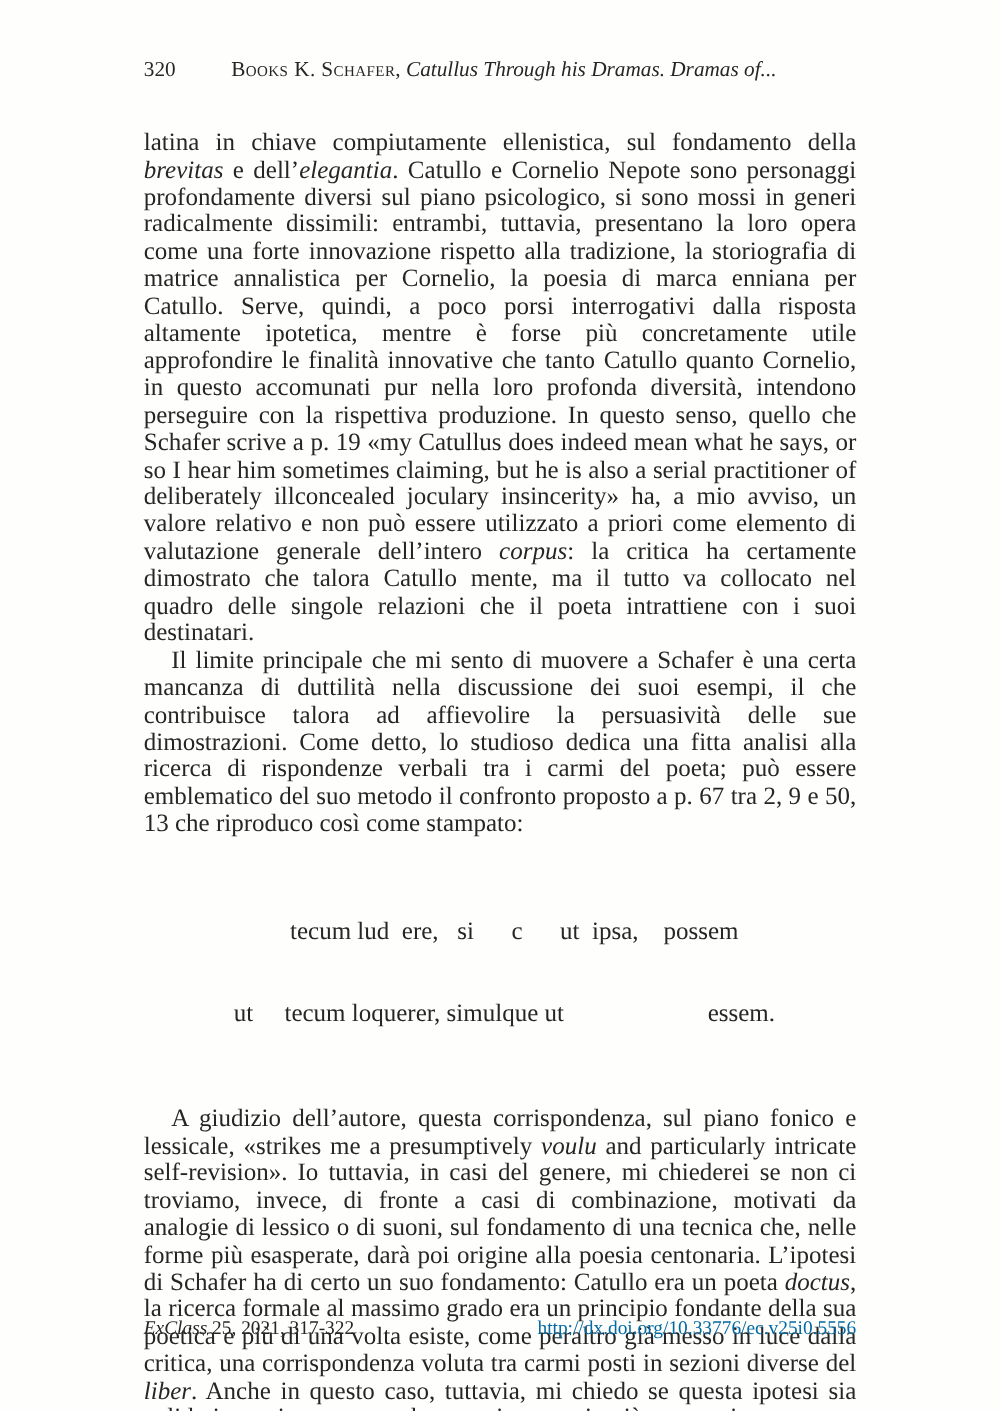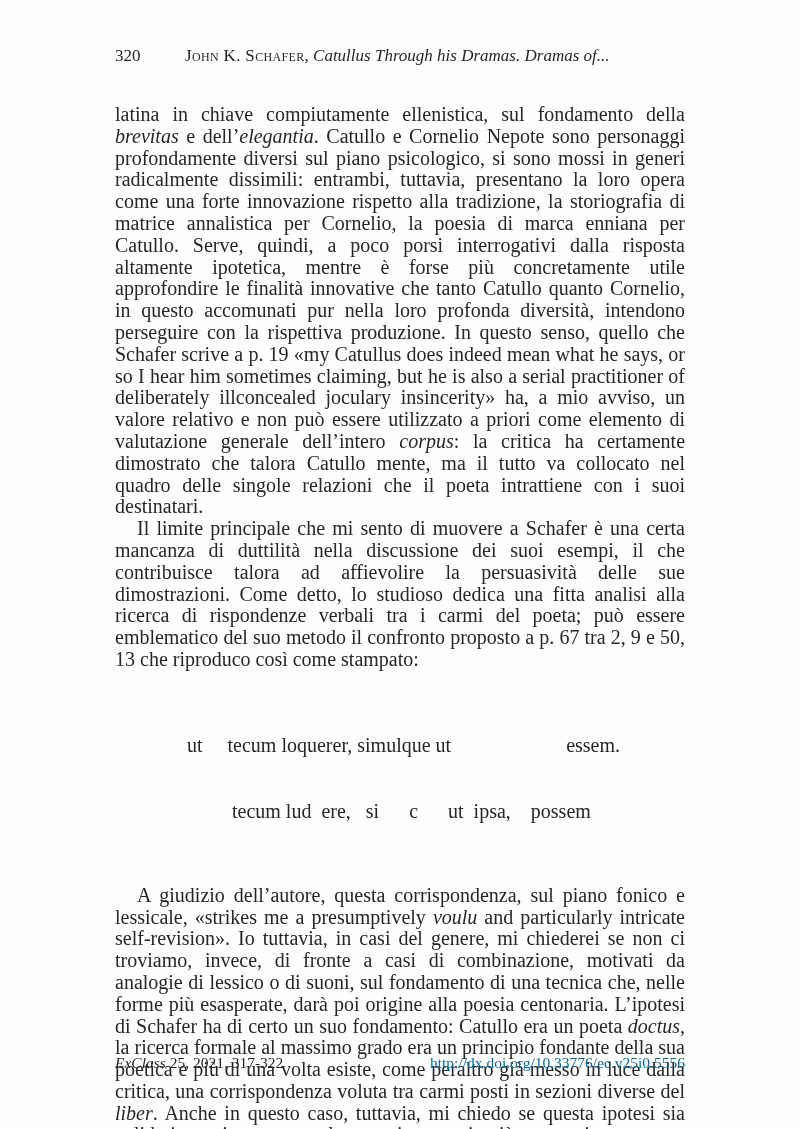--- a/index.html
+++ b/index.html
@@ -70,29 +70,29 @@
     color: #0369a1;
   }
 </style>
 </head>
 <body>
 
 <div class="page">
 
   <header class="running-header">
     <span class="page-num">320</span>
-    <span class="head-text"><span class="smallcaps">John K. Schafer</span><span>, </span><i>Catullus Through his Dramas. Dramas of...</i></span>
+    <span class="head-text"><span class="smallcaps">Books K. Schafer</span><span>, </span><i>Catullus Through his Dramas. Dramas of...</i></span>
   </header>
 
   <main class="text-block">
     <p class="para"><span>latina in chiave compiutamente ellenistica, sul fondamento della </span><i>brevitas</i><span> e dell’</span><i>elegantia</i><span>. Catullo e Cornelio Nepote sono personaggi profondamente diversi sul piano psicologico, si sono mossi in generi radicalmente dissimili: entrambi, tuttavia, presentano la loro opera come una forte innovazione rispetto alla tradizione, la storiografia di matrice annalistica per Cornelio, la poesia di marca enniana per Catullo. Serve, quindi, a poco porsi interrogativi dalla risposta altamente ipotetica, mentre è forse più concretamente utile approfondire le finalità innovative che tanto Catullo quanto Cornelio, in questo accomunati pur nella loro profonda diversità, intendono perseguire con la rispettiva produzione. In questo senso, quello che Schafer scrive a p. 19 «my Catullus does indeed mean what he says, or so I hear him sometimes claiming, but he is also a serial practitioner of deliberately illconcealed joculary insincerity» ha, a mio avviso, un valore relativo e non può essere utilizzato a priori come elemento di valutazione generale dell’intero </span><i>corpus</i><span>: la critica ha certamente dimostrato che talora Catullo mente, ma il tutto va collocato nel quadro delle singole relazioni che il poeta intrattiene con i suoi destinatari.</span></p>
     <p class="para indent"><span>Il limite principale che mi sento di muovere a Schafer è una certa mancanza di duttilità nella discussione dei suoi esempi, il che contribuisce talora ad affievolire la persuasività delle sue dimostrazioni. Come detto, lo studioso dedica una fitta analisi alla ricerca di rispondenze verbali tra i carmi del poeta; può essere emblematico del suo metodo il confronto proposto a p. 67 tra 2, 9 e 50, 13 che riproduco così come stampato:</span></p>
     <div class="verse">
+      <div class="verse-line">         tecum lud  ere,   si      c      ut  ipsa,    possem</div>
       <div class="verse-line">ut     tecum loquerer, simulque ut                       essem.</div>
-      <div class="verse-line">         tecum lud  ere,   si      c      ut  ipsa,    possem</div>
     </div>
     <p class="para indent"><span>A giudizio dell’autore, questa corrispondenza, sul piano fonico e lessicale, «strikes me a presumptively </span><i>voulu</i><span> and particularly intricate self-revision». Io tuttavia, in casi del genere, mi chiederei se non ci troviamo, invece, di fronte a casi di combinazione, motivati da analogie di lessico o di suoni, sul fondamento di una tecnica che, nelle forme più esasperate, darà poi origine alla poesia centonaria. L’ipotesi di Schafer ha di certo un suo fondamento: Catullo era un poeta </span><i>doctus</i><span>, la ricerca formale al massimo grado era un principio fondante della sua poetica e più di una volta esiste, come peraltro già messo in luce dalla critica, una corrispondenza voluta tra carmi posti in sezioni diverse del </span><i>liber</i><span>. Anche in questo caso, tuttavia, mi chiedo se questa ipotesi sia valida in ogni caso e se, al contrario, non sia più economico supporre che Catullo abbia semplicemente riutilizzato segmenti più o meno ampi della sua fraseologia; di conseguenza, ogni episodio di riuso non necessariamente si giustifica con l’intento di una voluta revisione d’autore.</span></p>
   </main>
 
   <footer class="page-footer">
     <span class="journal-ref"><i>ExClass</i><span> 25, 2021, 317-322</span></span>
     <a class="doi" href="#">http://dx.doi.org/10.33776/ec.v25i0.5556</a>
   </footer>
 
 </div>

